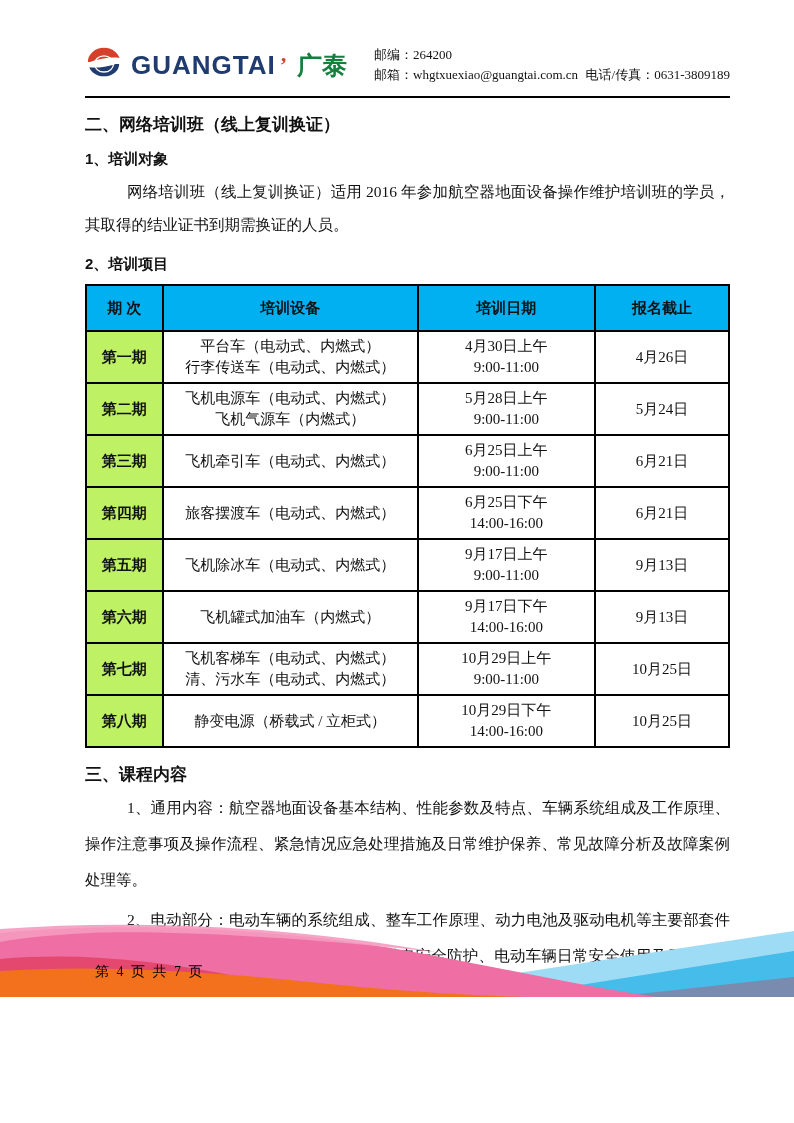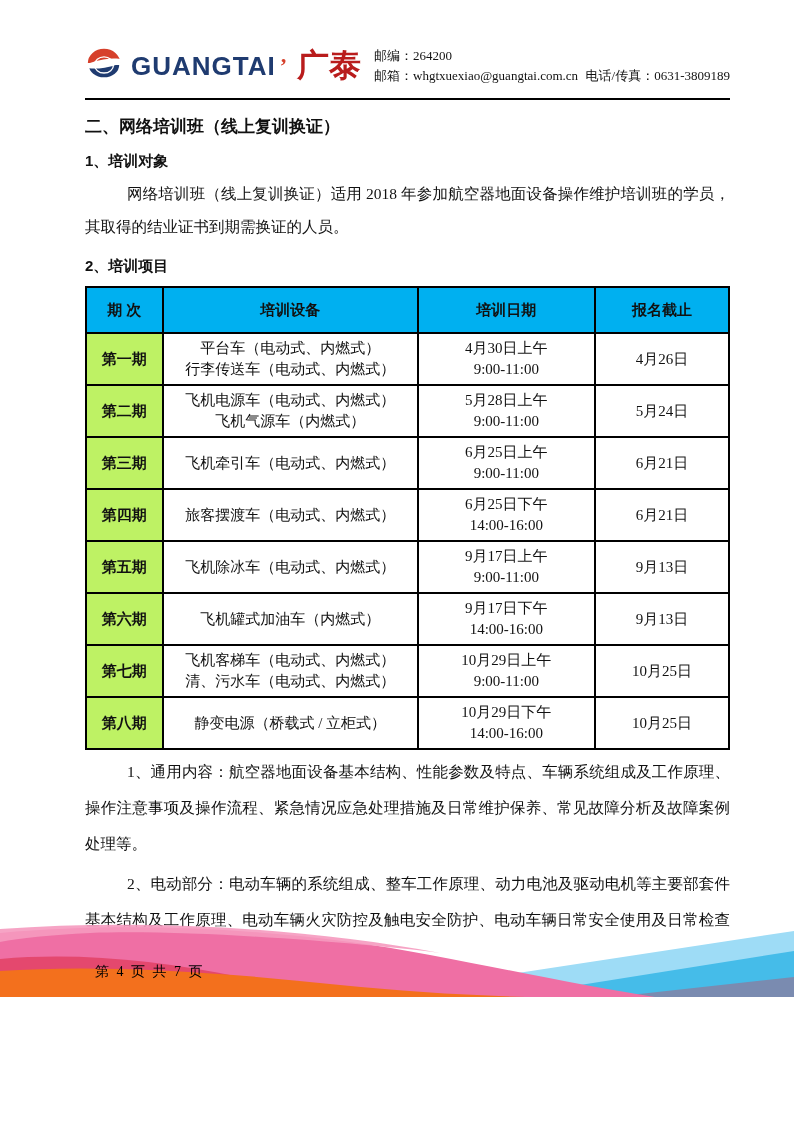--- a/index.html
+++ b/index.html
@@ -11,21 +11,21 @@
   }
   .content { padding:44px 64px 0 85px; }
 
   
   .brand-row { display:flex; justify-content:space-between; align-items:center;
                padding-bottom:10px; border-bottom:2px solid #000; }
   .logo { display:flex; align-items:center; gap:8px; }
   .logo-text { font-family:"Liberation Sans", sans-serif; font-weight:bold;
                font-size:26px; color:#1F3B70; letter-spacing:1px; }
   .logo-cn  { font-family:"Liberation Sans", sans-serif; font-weight:bold;
-              font-size:32px; color:#b91c1c; margin-left:2px; }
+              font-size:25px; color:#15803d; margin-left:2px; }
   .logo-mark { color:#D6402B; font-size:22px; font-weight:bold; margin-left:-4px; }
   .contact { width:356px; font-size:13px; line-height:1.55; }
   .contact-line { display:flex; justify-content:space-between; white-space:nowrap; }
 
   
   .h-main { font-family:"Liberation Sans", sans-serif; font-weight:bold;
             font-size:17px; margin-top:15px; }
   .h-sub  { font-family:"Liberation Sans", sans-serif; font-weight:bold;
             font-size:15px; margin-top:14px; }
   .para   { font-size:15.5px; line-height:33px; text-align:justify;
@@ -88,21 +88,21 @@
         </div>
         <div class="contact-line">
           <span><span>邮箱：</span><span>whgtxuexiao@guangtai.com.cn</span></span>
           <span><span>电话/传真：</span><span>0631-3809189</span></span>
         </div>
       </div>
     </div>
 
     <div class="h-main">二、网络培训班（线上复训换证）</div>
     <div class="h-sub">1、培训对象</div>
-    <p class="para">网络培训班（线上复训换证）适用 2018 年参加航空器地面设备操作维护培训班的学员，其取得的结业证书到期需换证的人员。</p>
+    <p class="para">网络培训班（线上复训换证）适用 2016 年参加航空器地面设备操作维护培训班的学员，其取得的结业证书到期需换证的人员。</p>
     <div class="h-sub">2、培训项目</div>
 
     <table class="schedule">
       <colgroup>
           <col class="c1">
           <col class="c2">
           <col class="c3">
           <col class="c4">
         </colgroup>
       <thead>
@@ -176,20 +176,21 @@
   <tr>
     <td class="period">第八期</td>
     <td class="multiline">静变电源（桥载式 / 立柜式）</td>
     <td class="multiline">10月29日下午
 14:00-16:00</td>
     <td>10月25日</td>
   </tr>
 </tbody>
     </table>
 
+    <div class="h-main">三、课程内容</div>
     <p class="para-loose">1、通用内容：航空器地面设备基本结构、性能参数及特点、车辆系统组成及工作原理、操作注意事项及操作流程、紧急情况应急处理措施及日常维护保养、常见故障分析及故障案例处理等。</p>
     <p class="para-loose">2、电动部分：电动车辆的系统组成、整车工作原理、动力电池及驱动电机等主要部套件基本结构及工作原理、电动车辆火灾防控及触电安全防护、电动车辆日常安全使用及日常检查保养、紧急情况应急处理措施等。</p>
 
     <div class="h-main">四、培训地点</div>
     <p class="para-loose">1、航空器地面设备操作维护培训班在山东威海举办，培训期间授课、食宿统一安排在威海市广泰职业培训学校内，周末入住市区酒店。</p>
   </div>
 
   <svg class="footer-art" viewBox="0 0 794 80" preserveAspectRatio="none">
     <polygon points="794,14 794,80 360,80" fill="#9EDCF6"></polygon>
     <polygon points="794,34 794,80 505,80" fill="#45BCE9"></polygon>

